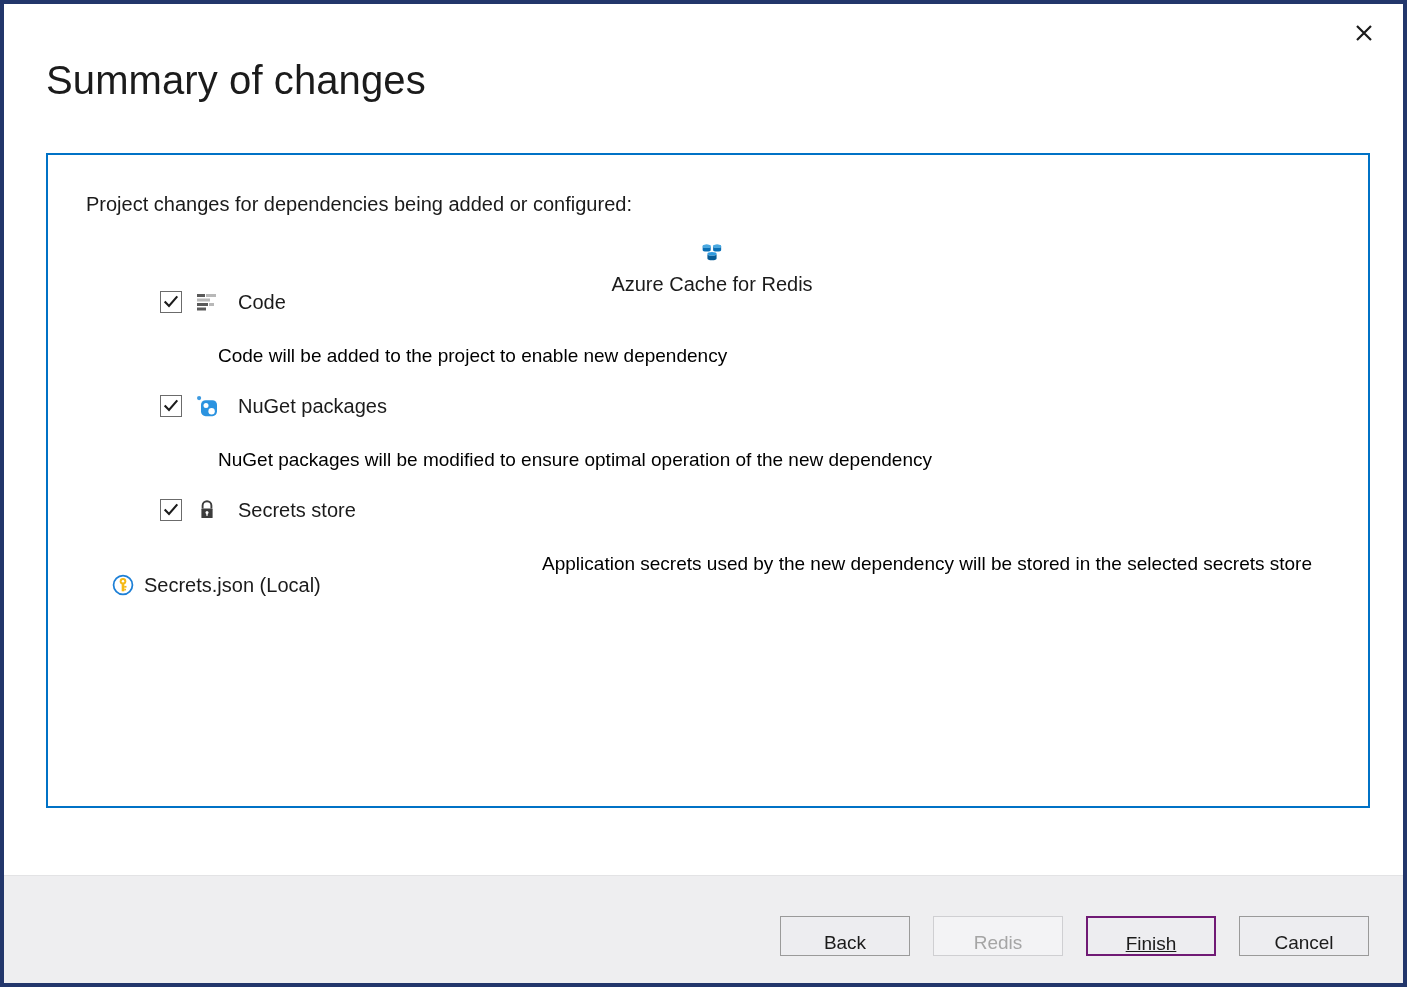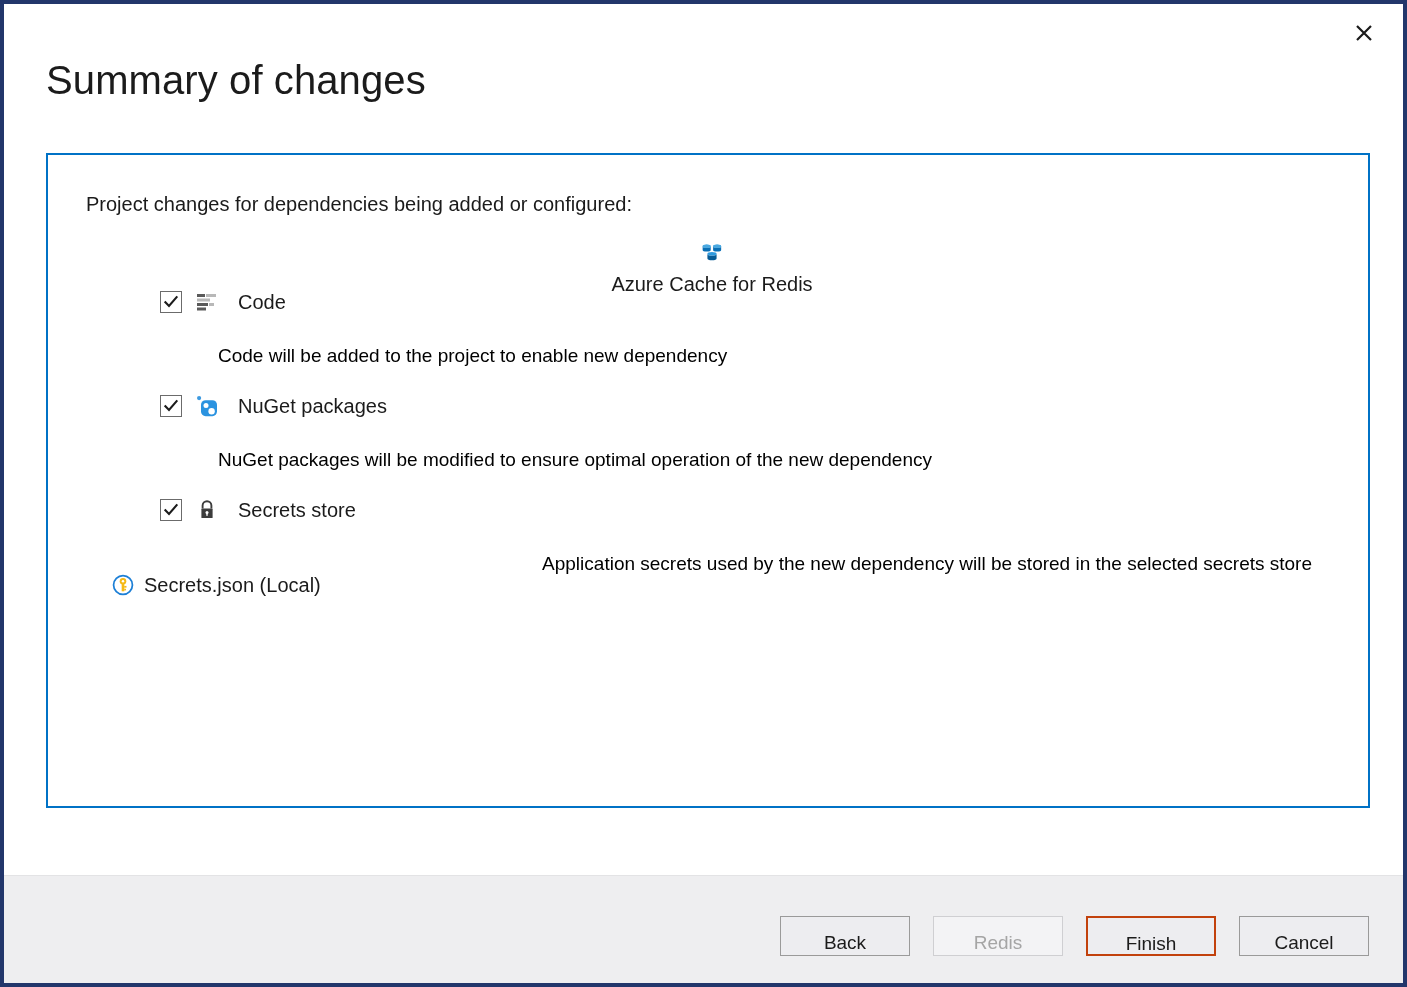--- a/index.html
+++ b/index.html
@@ -201,22 +201,23 @@
     cursor: pointer;
     padding: 16px;
   }
   .btn.disabled {
     color: #a5a5a5;
     background: #f3f3f5;
     border-color: #cfcfd2;
     cursor: default;
   }
   .btn.focused {
-    border: 2px solid #c2410c;
+    border: 2px solid #701a75;
     background: #ededf0;
+    text-decoration: underline;
   }
 </style>
 </head>
 <body>
 
 <div class="dialog">
 
   <div class="titlebar">
     <button class="close-btn" aria-label="Close">
       <svg width="20" height="20" viewBox="0 0 20 20" aria-hidden="true">

